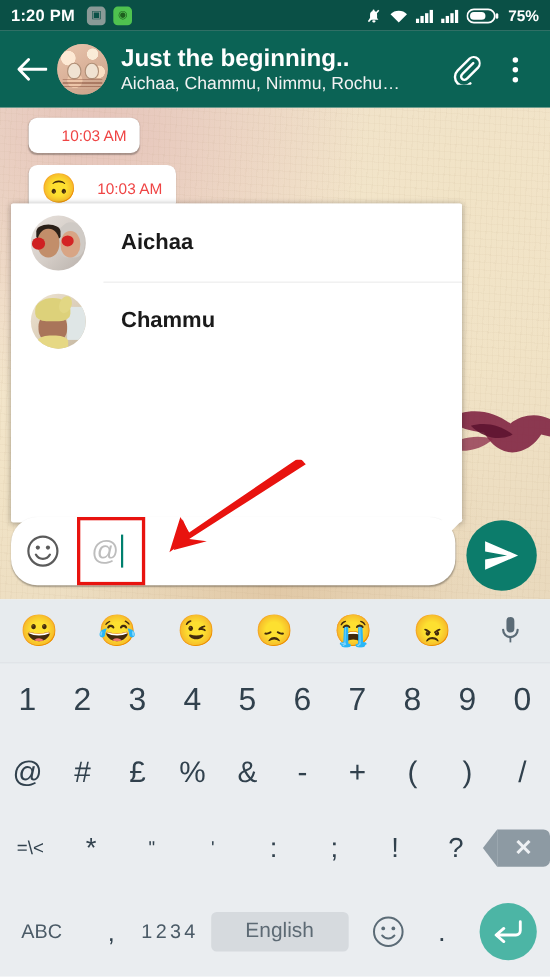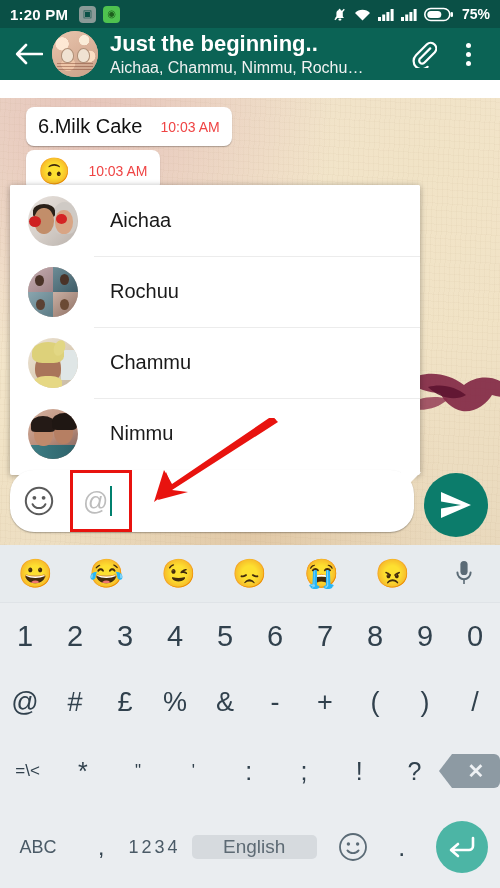--- a/index.html
+++ b/index.html
@@ -26,21 +26,21 @@
   }
   .sq-icon.grey { background: #8a9a97; color: #0a5046; }
   .sq-icon.green { background: #4fc24f; color: #1d5f1d; }
   .status-right { margin-left: auto; display: flex; align-items: center; gap: 7px; }
   .bell-mute { position: relative; width: 14px; height: 15px; }
   .bell-mute svg, .wifi svg, .sig svg, .batt svg { display: block; }
   .batt-pct { font-size: 14px; font-weight: bold; margin-left: 1px; }
 
   
   .appbar {
-    position: absolute; top: 28px; left: 0; width: 500px; height: 52px;
+    position: absolute; top: 28px; left: 0; width: 500px; height: 70px;
     background: #0b6355; display: flex; align-items: center; padding: 0 12px;
   }
   .back-btn { width: 34px; height: 34px; display:flex; align-items:center; justify-content:center; }
   .grp-avatar {
     width: 46px; height: 46px; border-radius: 50%;
     margin-left: 6px; flex: 0 0 auto; overflow: hidden; position: relative;
     background: #d8b49a;
   }
   .grp-avatar .bk {
     position:absolute; inset:0;
@@ -118,21 +118,21 @@
     height: 71px; display: flex; align-items: center; padding: 0 0 0 18px;
     position: relative; background: #fff;
   }
   .mention-row + .mention-row::before {
     content:""; position:absolute; left: 84px; right: 0; top: 0; height: 1px; background: #ececec;
   }
   .m-avatar {
     width: 50px; height: 50px; border-radius: 50%; flex: 0 0 auto;
     overflow: hidden; position: relative; background: #cfcfcf;
   }
-  .m-name { font-size: 20px; color: #1a1a1a; margin-left: 32px; }
+  .m-name { font-size: 20px; color: #1a1a1a; margin-left: 32px; font-weight: bold; }
 
   
   .av-a { background: linear-gradient(135deg,#e9e3de 0%, #d6cfc9 50%, #b9b1ab 100%); }
   .av-a .f1 { position:absolute; left:6px; top:12px; width:20px; height:26px; border-radius:48%;
               background:#c28e6a; }
   .av-a .h1 { position:absolute; left:5px; top:8px; width:22px; height:13px; border-radius:50% 50% 18% 18%;
               background:#2a2018; }
   .av-a .f2 { position:absolute; left:27px; top:14px; width:18px; height:24px; border-radius:48%;
               background:#d8a585; }
   .av-a .h2 { position:absolute; left:24px; top:6px; width:25px; height:32px; border-radius:50% 50% 35% 35%;
@@ -241,21 +241,21 @@
     border-right: 13px solid #8d9aa3;
   }
   .bs-x { color:#eef1f4; font-size:20px; line-height:1; font-weight:bold; }
   .k-abc { flex: 1.35; text-align:center; font-size: 18px; color:#4a5a66; }
   .k-comma { flex: .9; text-align:center; font-size: 23px; color:#31414d; }
   .k-1234 { flex: 1; text-align:center; font-size: 18px; color:#4a5a66; line-height: 15px; letter-spacing:3px;}
   .k-space {
     flex: 2.55; display:flex; align-items:center; justify-content:center;
   }
   .space-pill {
-    background:#d6dade; border-radius:5px; width: 125px; height: 24px;
+    background:#d6dade; border-radius:5px; width: 125px; height: 36px;
     display:flex; align-items:center; justify-content:center;
     font-size: 19px; color:#5d6a74;
   }
   .k-emoji { flex: .95; display:flex; align-items:center; justify-content:center; }
   .k-dot { flex: .8; text-align:center; font-size: 25px; color:#31414d; line-height: .4; }
   .k-enter { flex: 1.35; display:flex; align-items:center; justify-content:center; }
   .enter-circle {
     width: 52px; height: 52px; border-radius:50%; background:#4cb5a5;
     display:flex; align-items:center; justify-content:center;
   }
@@ -344,21 +344,20 @@
   </div>
 
   <div class="chat">
     <svg class="bird" viewBox="0 0 118 86">
       <path d="M2 28 C22 16, 44 20, 60 32 C70 24, 84 22, 96 28 C104 32, 112 40, 118 44 C106 46, 96 44, 88 42 C82 52, 70 60, 58 58 C48 56, 40 48, 36 40 C26 40, 12 36, 2 28 Z" fill="#7d2040" opacity=".88"></path>
       <path d="M24 34 C38 30, 52 34, 62 42 C52 48, 36 46, 24 34 Z" fill="#5d1430" opacity=".9"></path>
       <path d="M0 54 C14 44, 30 42, 44 46 C34 56, 16 60, 0 54 Z" fill="#8a2a48" opacity=".75"></path>
     </svg>
 
     <div class="msg msg-1">
-      <span class="msg-text">6.Milk Cake</span>
       <span class="msg-time">10:03 AM</span>
     </div>
     <div class="msg msg-2">
       <span class="msg-emoji">🙃</span>
       <span class="msg-time">10:03 AM</span>
     </div>
   </div>
 
   <div class="mention-panel">
 
@@ -367,55 +366,32 @@
         <span class="h2"></span>
           <span class="f2"></span>
           <span class="h1"></span>
           <span class="f1"></span>
         <span class="r1"></span>
           <span class="r2"></span>
       </div>
       <div class="m-name">Aichaa</div>
     </div>
 
-    <div class="mention-row">
-      <div class="m-avatar av-r">
-        <span class="q q1"></span>
-          <span class="q q2"></span>
-          <span class="q q3"></span>
-          <span class="q q4"></span>
-        <span class="h h1"></span>
-          <span class="h h2"></span>
-          <span class="h h3"></span>
-          <span class="h h4"></span>
-      </div>
-      <div class="m-name">Rochuu</div>
-    </div>
 
     <div class="mention-row">
       <div class="m-avatar av-c">
         <span class="obj"></span>
           <span class="face"></span>
           <span class="bib"></span>
         <span class="cap"></span>
           <span class="cap2"></span>
       </div>
       <div class="m-name">Chammu</div>
     </div>
 
-    <div class="mention-row">
-      <div class="m-avatar av-n">
-        <span class="bd"></span>
-          <span class="f1"></span>
-          <span class="f2"></span>
-        <span class="hr1"></span>
-          <span class="hr2"></span>
-      </div>
-      <div class="m-name">Nimmu</div>
-    </div>
   </div>
 
   <div class="composer-wrap">
     <div class="composer">
       <span class="smiley">
         <svg width="30" height="30" viewBox="0 0 30 30">
             <circle cx="15" cy="15" r="13.2" fill="none" stroke="#5b5b5b" stroke-width="2"></circle>
             <circle cx="10.4" cy="11.8" r="1.9" fill="#5b5b5b"></circle>
             <circle cx="19.6" cy="11.8" r="1.9" fill="#5b5b5b"></circle>
             <path d="M8.6 18.2a7.2 7.2 0 0 0 12.8 0" stroke="#5b5b5b" stroke-width="2" fill="none" stroke-linecap="round"></path>

